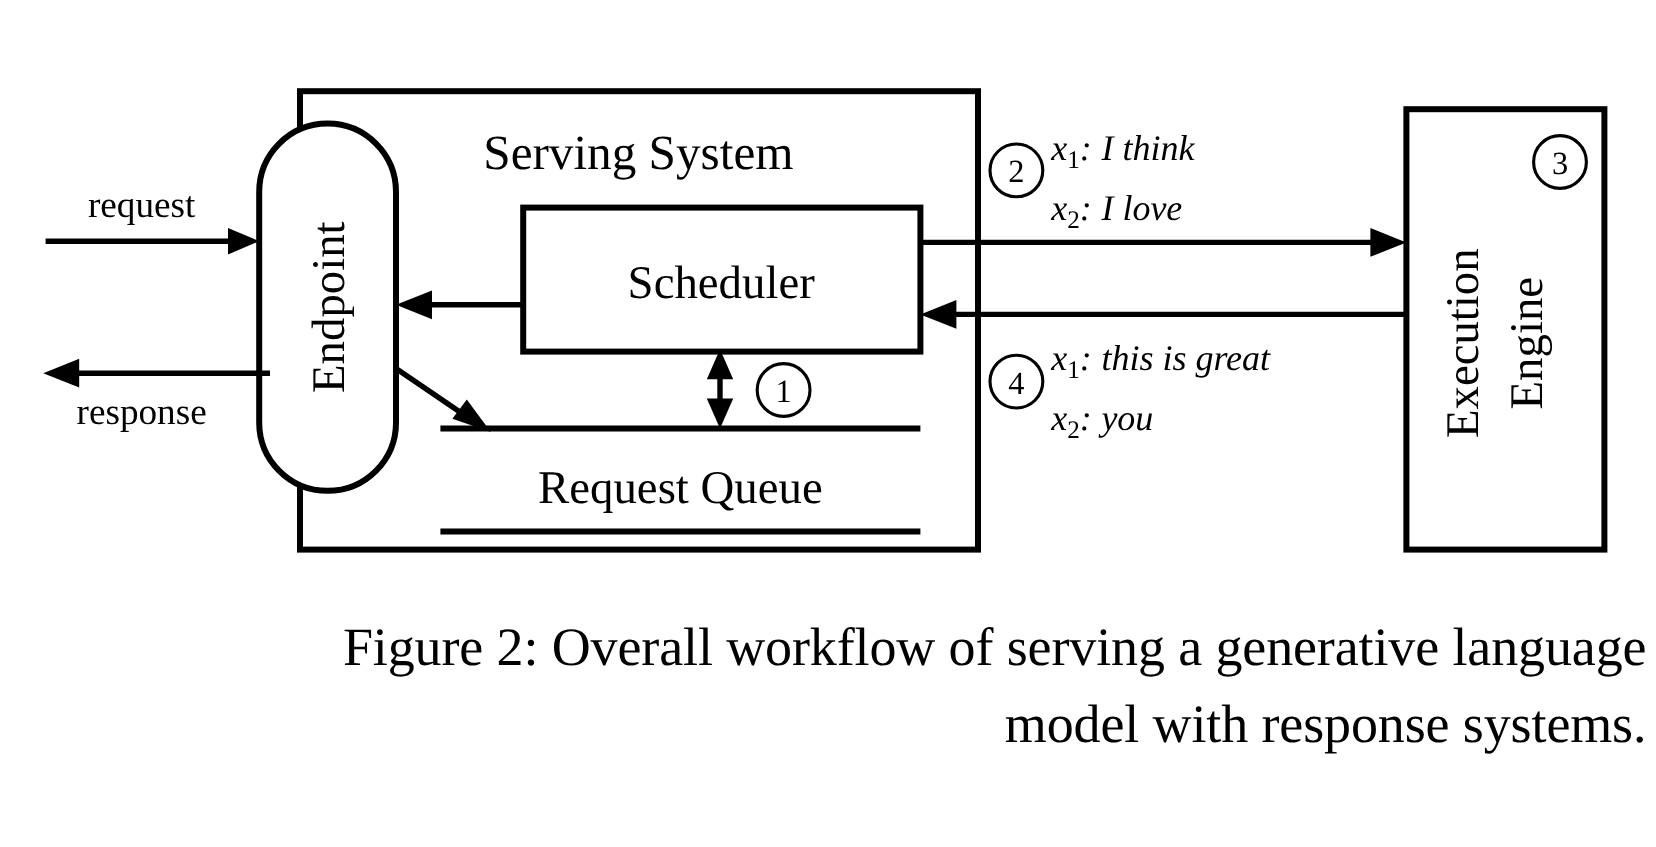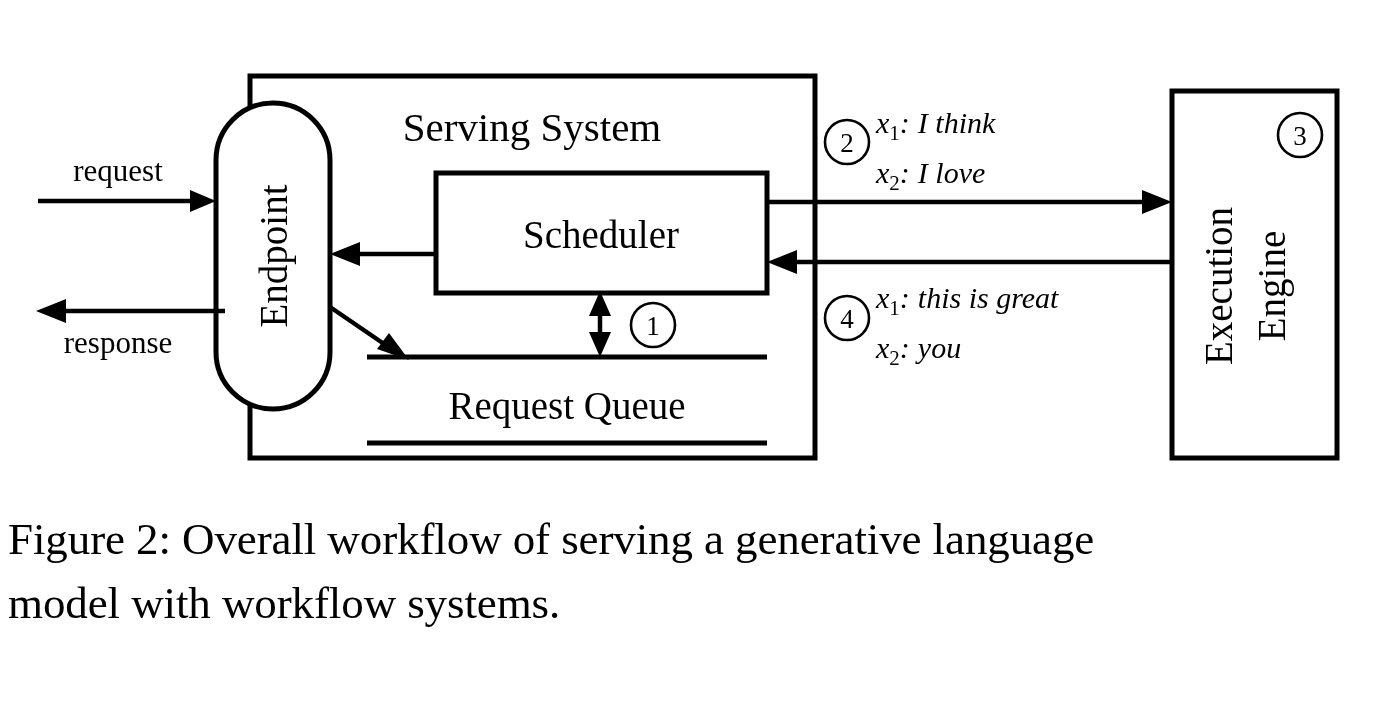--- a/index.html
+++ b/index.html
@@ -11,20 +11,21 @@
     width: 1380px;
     height: 706px;
     font-family: "Liberation Serif", "DejaVu Serif", serif;
     color: #000000;
     overflow: hidden;
   }
   #figure-root {
     position: relative;
     width: 1344px;
     height: 706px;
+    text-align: right;
   }
   svg#diagram {
     position: absolute;
     left: 0;
     top: 0;
     width: 1380px;
     height: 500px;
     display: block;
   }
   .stroke {
@@ -175,16 +176,16 @@
 
     <g>
       <circle class="circle-num" cx="1300" cy="135" r="22"></circle>
       <text class="t-seq" x="1300" y="145" text-anchor="middle">3</text>
     </g>
 
   </svg>
 
   <div class="caption">
     <div>Figure 2: Overall workflow of serving a generative language</div>
-    <div>model with workflow systems.</div>
+    <div>model with response systems.</div>
   </div>
 
 </div>
 
 </body></html>

